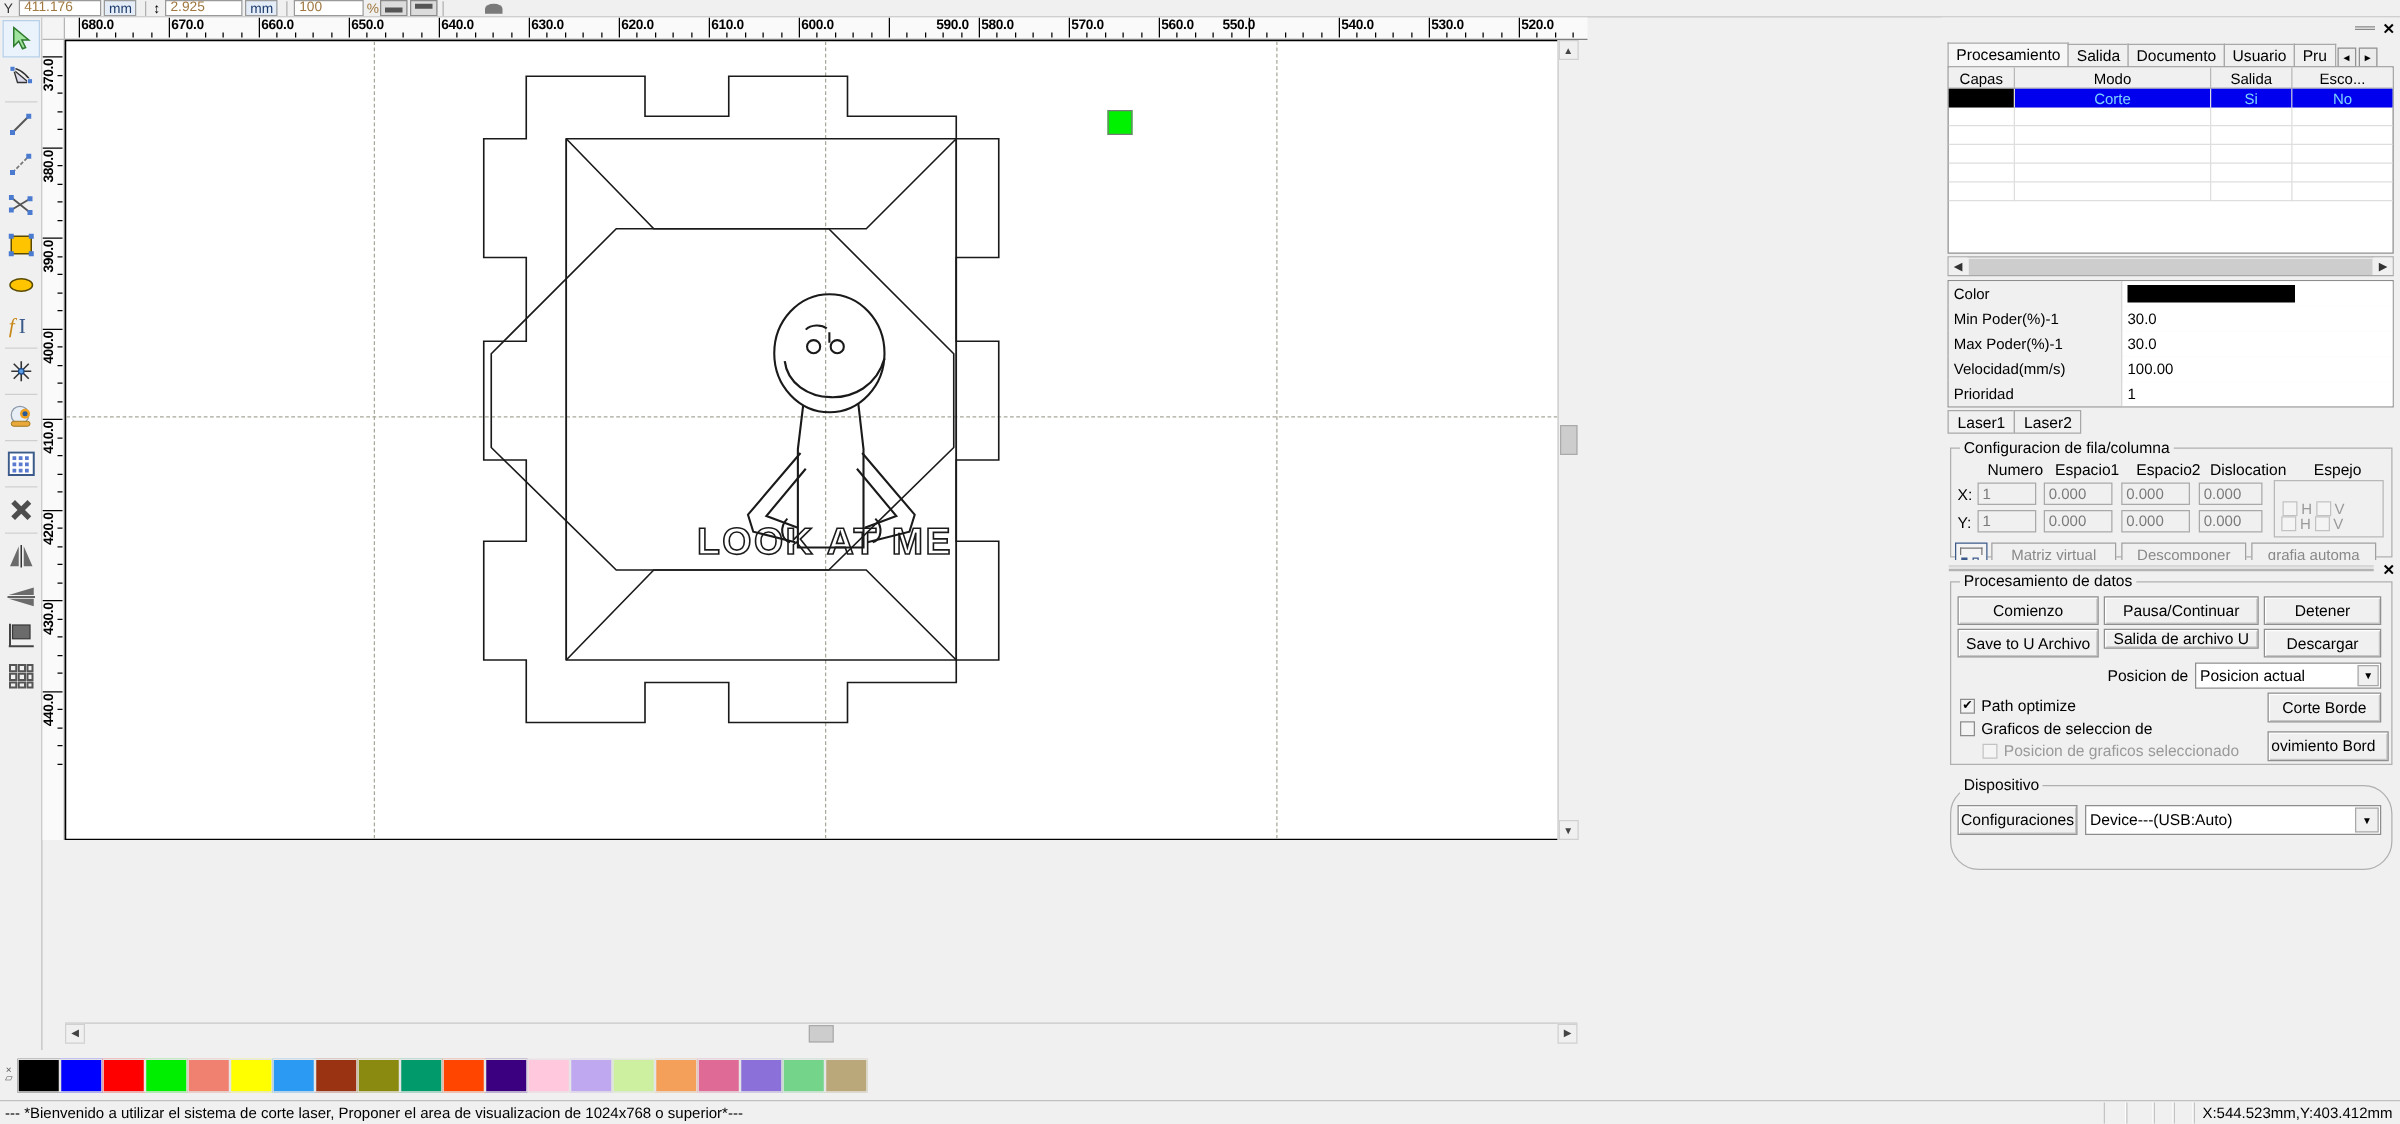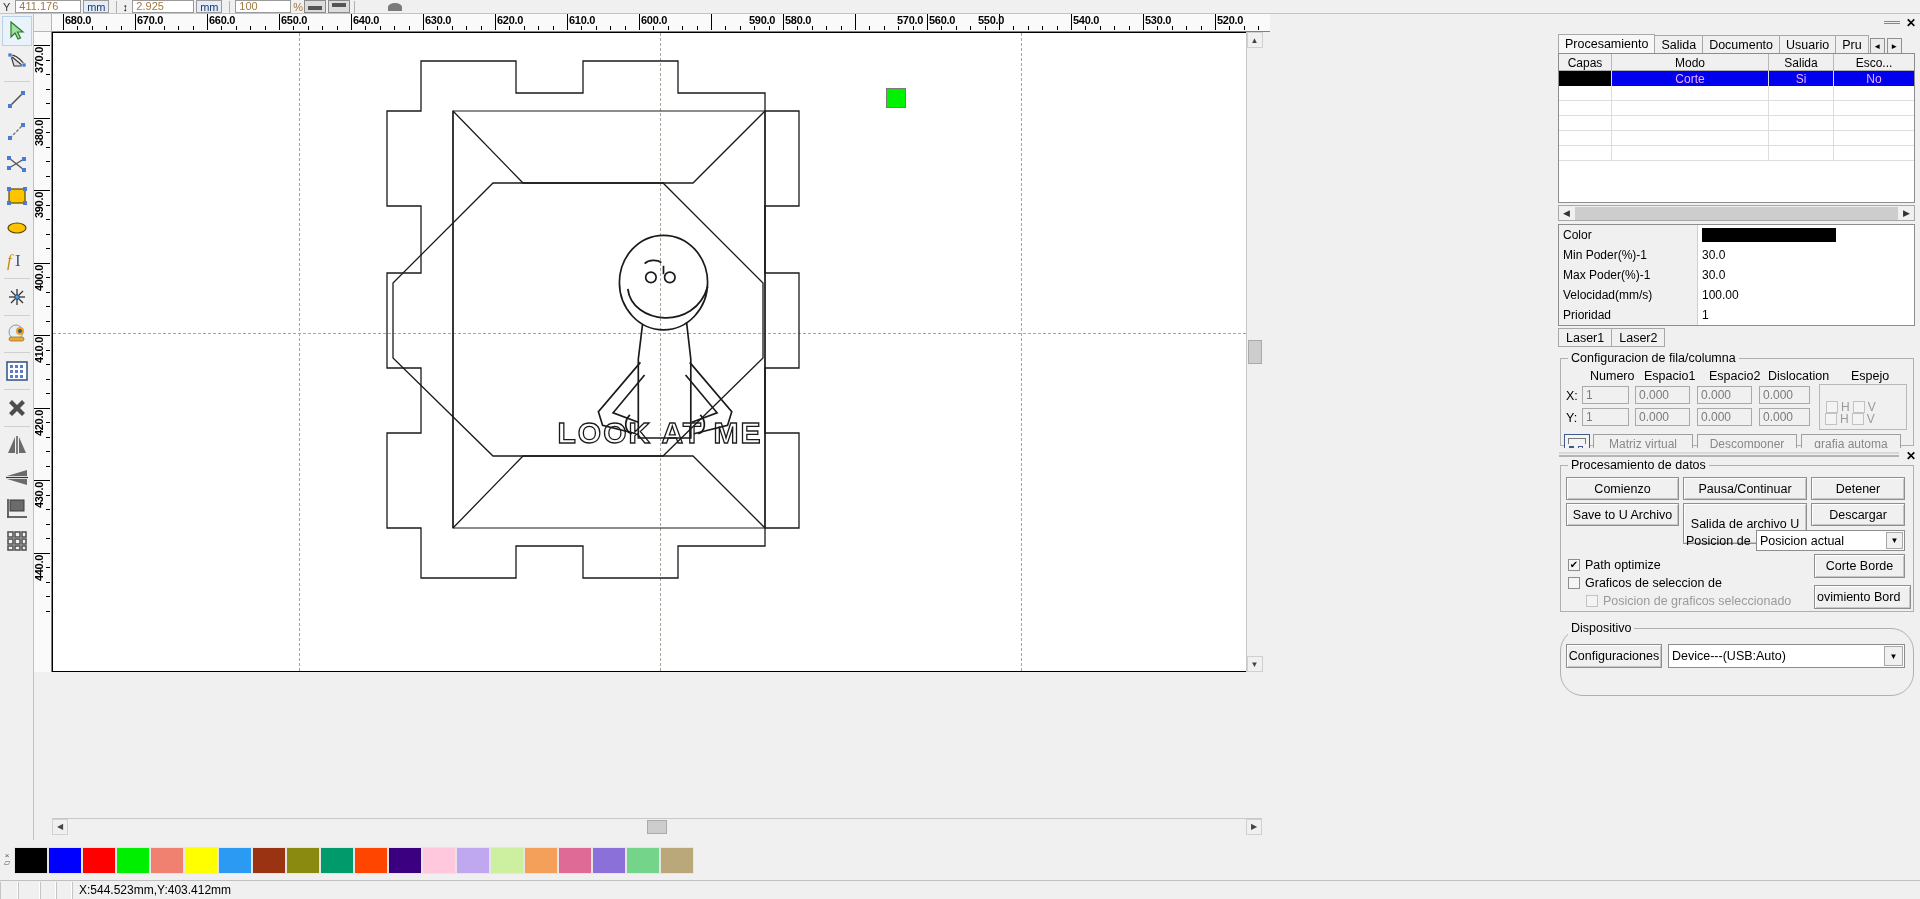--- a/index.html
+++ b/index.html
@@ -192,21 +192,21 @@
   .lt-head { display: flex; height: 17px; background: #f0f0f0; border-bottom: 1px solid #b0b0b0; }
   .lt-th {
     border-right: 1px solid #b8b8b8; font-size: 12px; display: flex;
     align-items: center; justify-content: center; height: 17px;
   }
   .lt-row { display: flex; height: 15px; border-bottom: 1px solid #dedede; }
   .lt-td {
     border-right: 1px solid #dedede; font-size: 12px; display: flex;
     align-items: center; justify-content: center; height: 15px; overflow: hidden;
   }
-  .lt-row.selected .lt-td { background: #0000ee; color: #f0abfc; }
+  .lt-row.selected .lt-td { background: #0000ee; color: #7dd3fc; }
   .lt-row.selected .lt-td.swatch-cell { background: #000; }
 
   
   .layer-hscroll {
     position: absolute; left: 5px; top: 191px; width: 357px; height: 16px;
     background: #f0f0f0; border: 1px solid #a8a8a8; display: flex; align-items: center;
   }
   .lhs-btn {
     width: 15px; height: 14px; display: flex; align-items: center;
     justify-content: center; font-size: 9px; color: #333; background: #f0f0f0;
@@ -544,21 +544,21 @@
       <div class="rh-sub" style="left: 687.8px;"></div>
       <div class="rh-sub" style="left: 702.2px;"></div>
       <div class="rh-sub" style="left: 716.6px;"></div>
       <div class="rh-tick" style="left: 731px;"></div>
       <div class="rh-lab" style="left: 733px;">580.0</div>
       <div class="rh-sub" style="left: 745.4px;"></div>
       <div class="rh-sub" style="left: 759.8px;"></div>
       <div class="rh-sub" style="left: 774.2px;"></div>
       <div class="rh-sub" style="left: 788.6px;"></div>
       <div class="rh-tick" style="left: 803px;"></div>
-      <div class="rh-lab" style="left: 805px; margin-left: 40px;">570.0</div>
+      <div class="rh-lab" style="left: 805px;">570.0</div>
       <div class="rh-sub" style="left: 817.4px;"></div>
       <div class="rh-sub" style="left: 831.8px;"></div>
       <div class="rh-sub" style="left: 846.2px;"></div>
       <div class="rh-sub" style="left: 860.6px;"></div>
       <div class="rh-tick" style="left: 875px;"></div>
       <div class="rh-lab" style="left: 877px;">560.0</div>
       <div class="rh-sub" style="left: 889.4px;"></div>
       <div class="rh-sub" style="left: 903.8px;"></div>
       <div class="rh-sub" style="left: 918.2px;"></div>
       <div class="rh-sub" style="left: 932.6px;"></div>
@@ -732,20 +732,21 @@
         <div class="swatch" style="background: rgb(204, 240, 160);"></div>
         <div class="swatch" style="background: rgb(245, 160, 90);"></div>
         <div class="swatch" style="background: rgb(224, 106, 150);"></div>
         <div class="swatch" style="background: rgb(138, 112, 216);"></div>
         <div class="swatch" style="background: rgb(116, 212, 138);"></div>
         <div class="swatch" style="background: rgb(187, 168, 122);"></div>
       </div>
   </div>
 
   <div class="statusbar">
+    <div class="status-msg">--- *Bienvenido a utilizar el sistema de corte laser, Proponer el area de visualizacion de 1024x768 o superior*---</div>
     <div class="status-cell" style="width:18px"></div>
     <div class="status-cell" style="width:22px"></div>
     <div class="status-cell" style="width:12px"></div>
     <div class="status-cell" style="width:12px"></div>
     <div class="status-coord">X:544.523mm,Y:403.412mm</div>
   </div>
 
   <div class="rightpanel">
 
     <div class="panel-close" style="top:4px">✕</div>
@@ -895,21 +896,21 @@
     <div class="panel-close" style="top:3px; right:4px;">✕</div>
 
     <div class="gbox" style="left:7px; top:17px; width:354px; height:147px;">
       <div class="gtitle">Procesamiento de datos</div>
 
       <div class="btn" style="position:absolute; left:5px;   top:11px; width:113px; height:23px;">Comienzo</div>
       <div class="btn" style="position:absolute; left:122px; top:11px; width:124px; height:23px;">Pausa/Continuar</div>
       <div class="btn" style="position:absolute; left:250px; top:11px; width:94px;  height:23px;">Detener</div>
 
       <div class="btn" style="position:absolute; left:5px;   top:37px; width:113px; height:23px;">Save to U Archivo</div>
-      <div class="btn" style="position:absolute; left:122px; top:37px; width:124px; height:41px;">Salida de archivo U</div>
+      <div class="btn" style="position:absolute; left:122px; top:37px; width:124px; height:16px;">Salida de archivo U</div>
       <div class="btn" style="position:absolute; left:250px; top:37px; width:94px;  height:23px;">Descargar</div>
 
       <div class="lblrow" style="left:125px; top:68px;">Posicion de</div>
       <div class="combo" style="position:absolute; left:195px; top:64px; width:149px;">
         <span>Posicion actual</span>
         <span class="arrow">▼</span>
       </div>
 
       <div class="lblrow" style="left:7px; top:92px;">
         <span class="chk checked"></span>

